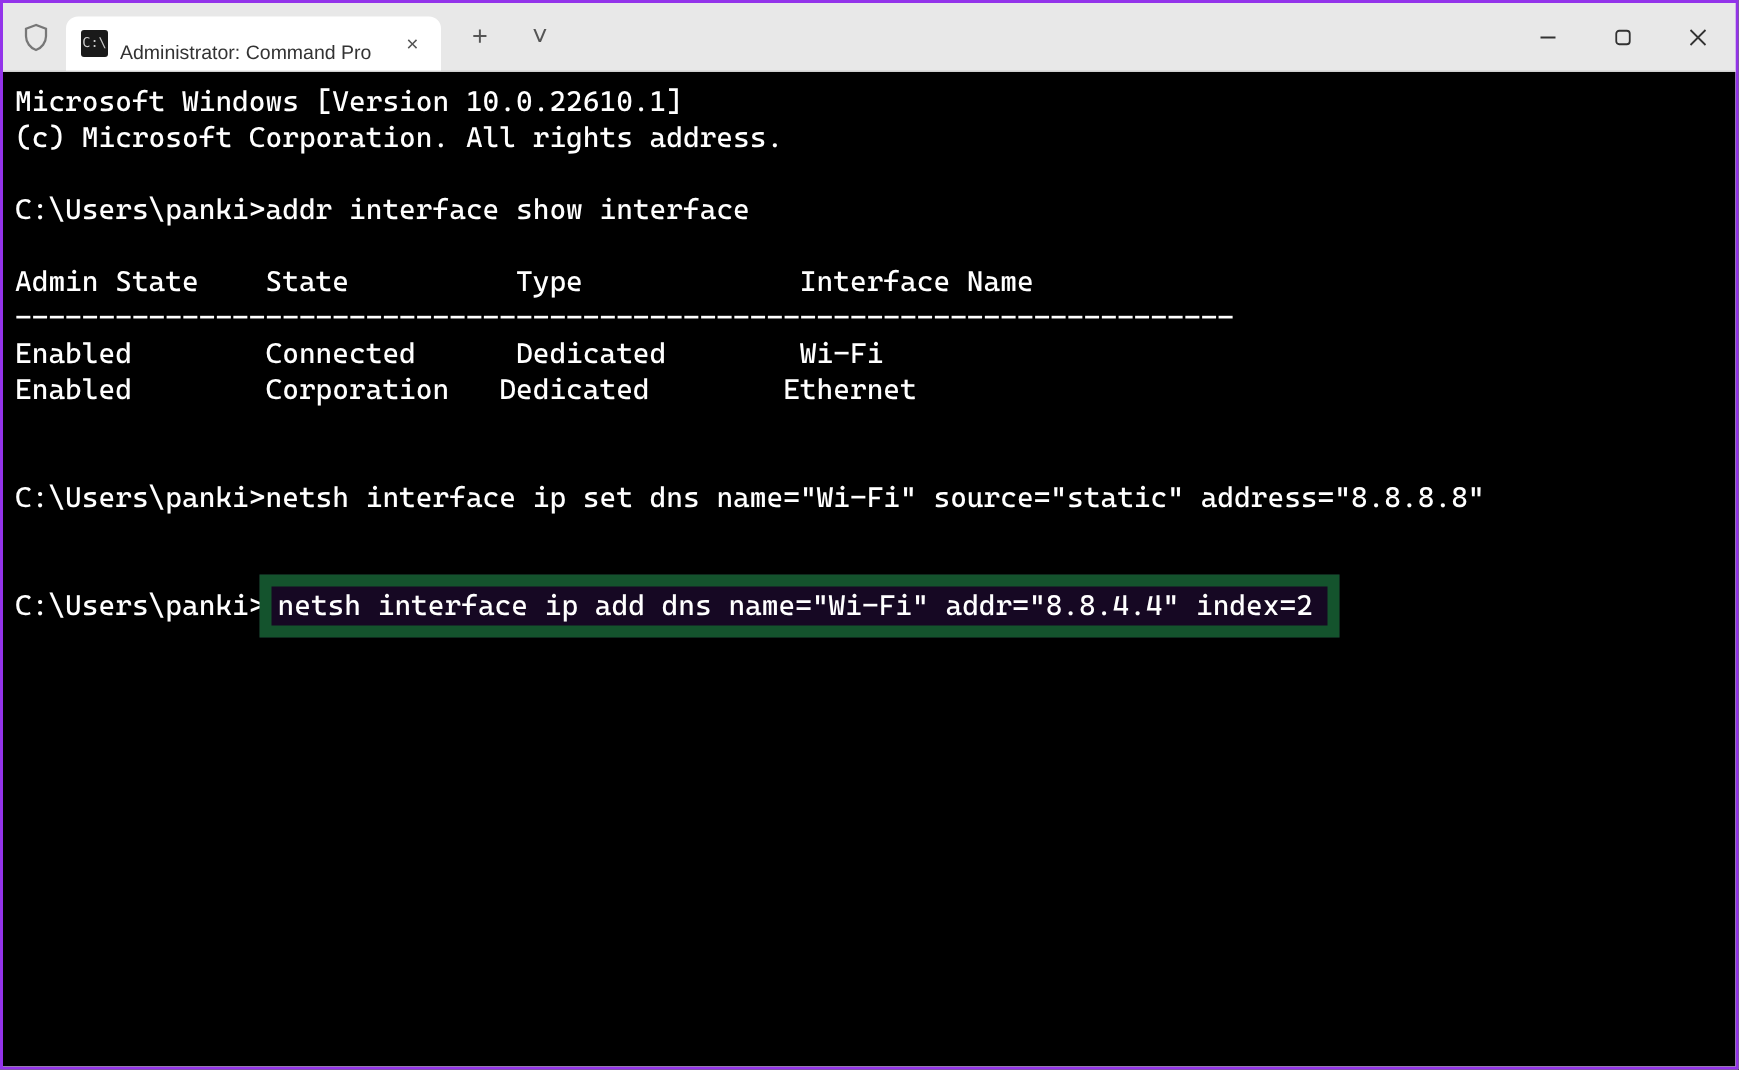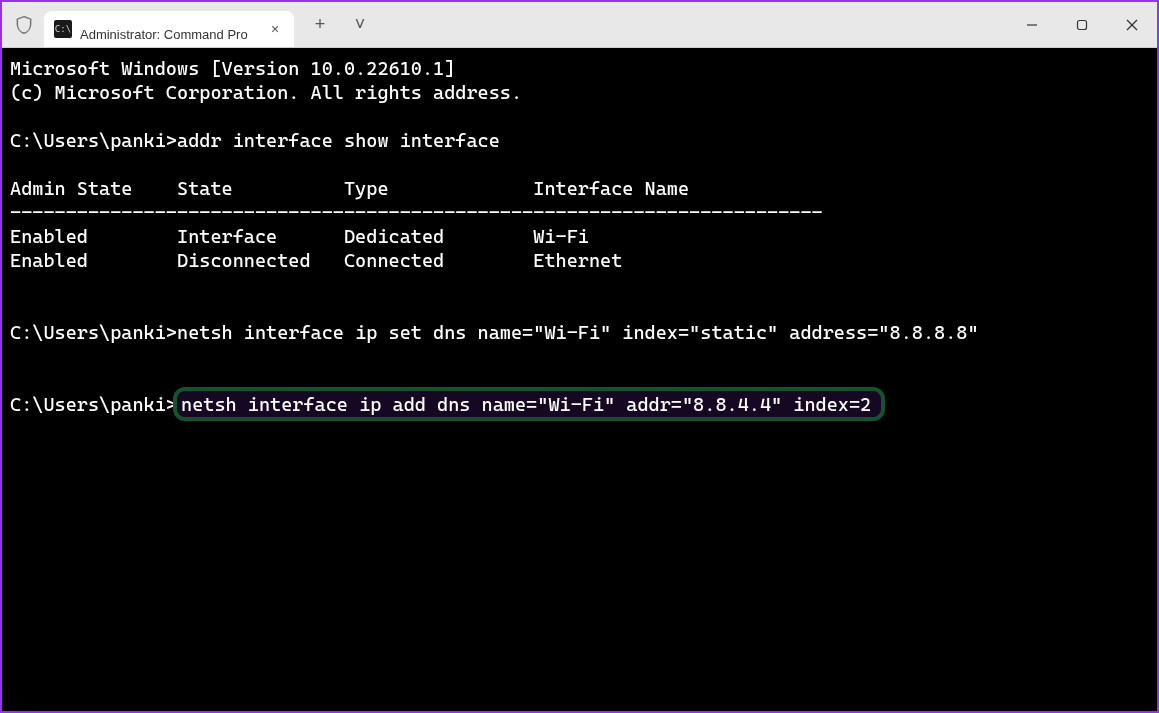--- a/index.html
+++ b/index.html
@@ -118,23 +118,23 @@
       font-weight: 500;
       line-height: 24px;
       padding: 8px 8px;
       overflow: hidden;
       white-space: pre;
     }
     .highlight-row {
       display: inline;
     }
     .highlighted {
-      border: 4px solid #14532d;
+      border: 8px solid #14532d;
       background: rgba(147, 51, 234, 0.15);
-      border-radius: 12px;
+      border-radius: 0;
       padding: 2px 10px 2px 4px;
       margin-left: -4px;
       text-align: center;
     }
   </style>
 </head>
 <body>
 
 <div class="window">
   <div class="titlebar">
@@ -172,21 +172,21 @@
     </div>
   </div>
 
   <div class="terminal"><span>Microsoft Windows [Version 10.0.22610.1]</span>
 <span>(c) Microsoft Corporation. All rights address.</span>
 <span> </span>
 <span>C:\Users\panki&gt;</span><span>addr interface show interface</span>
 <span> </span>
 <span>Admin State    State          Type             Interface Name</span>
 <span>-------------------------------------------------------------------------</span>
-<span>Enabled        Interface      Dedicated        Wi-Fi</span>
-<span>Enabled        Disconnected   Connected        Ethernet</span>
+<span>Enabled        Connected      Dedicated        Wi-Fi</span>
+<span>Enabled        Corporation   Dedicated        Ethernet</span>
 <span> </span>
 <span> </span>
-<span>C:\Users\panki&gt;</span><span>netsh interface ip set dns name="Wi-Fi" index="static" address="8.8.8.8"</span>
+<span>C:\Users\panki&gt;</span><span>netsh interface ip set dns name="Wi-Fi" source="static" address="8.8.8.8"</span>
 <span> </span>
 <span> </span>
 <span class="highlight-row"><span>C:\Users\panki&gt;</span><span class="highlighted">netsh interface ip add dns name="Wi-Fi" addr="8.8.4.4" index=2</span></span></div>
 </div>
 
 </body></html>

